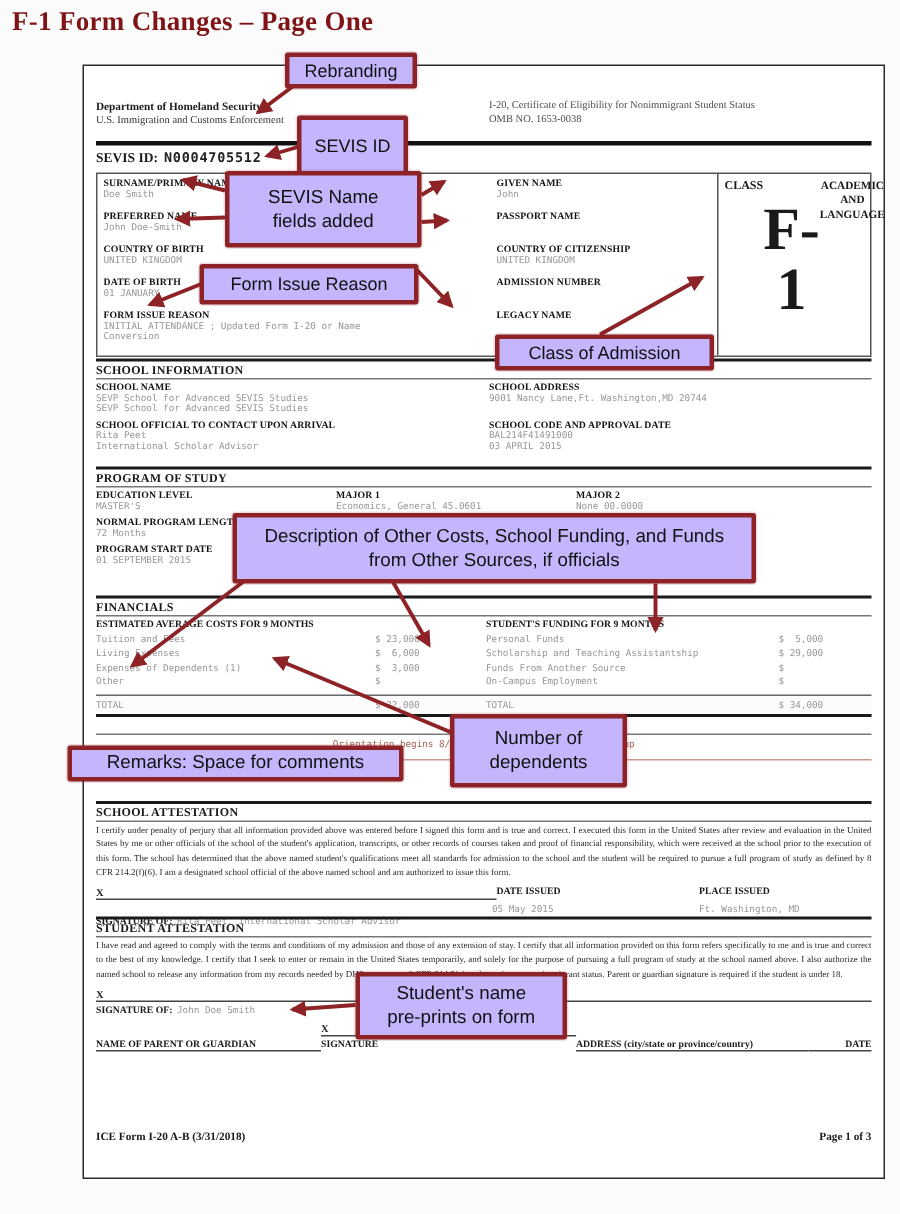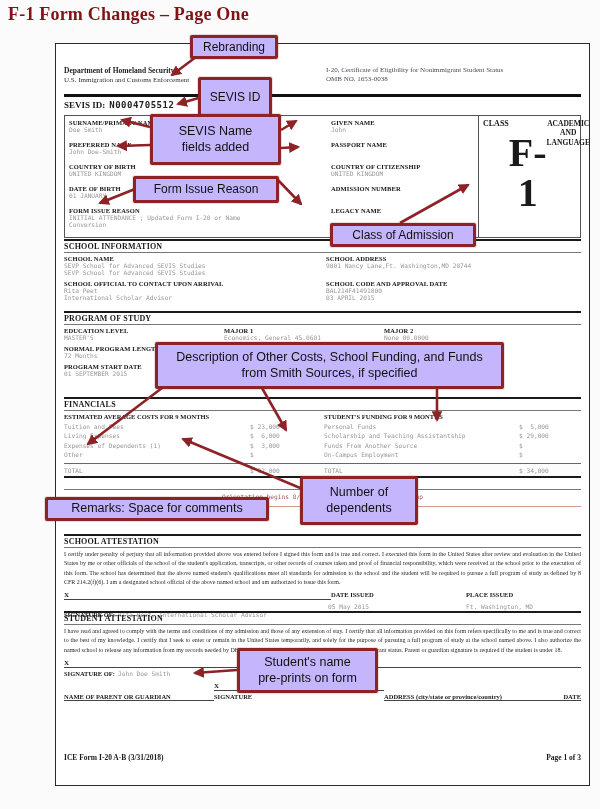--- a/index.html
+++ b/index.html
@@ -382,21 +382,21 @@
   <span>fields added</span>
 </div>
 <div class="callout co-formissue">
     <span>Form Issue Reason</span>
   </div>
 <div class="callout co-class">
     <span>Class of Admission</span>
   </div>
 <div class="callout co-costs">
   <span>Description of Other Costs, School Funding, and Funds</span>
-  <span>from Smith Sources, if specified</span>
+  <span>from Other Sources, if officials</span>
 </div>
 <div class="callout co-deps">
   <span>Number of</span>
   <span>dependents</span>
 </div>
 <div class="callout co-remarks">
     <span>Remarks: Space for comments</span>
   </div>
 <div class="callout co-student">
   <span>Student's name</span>

